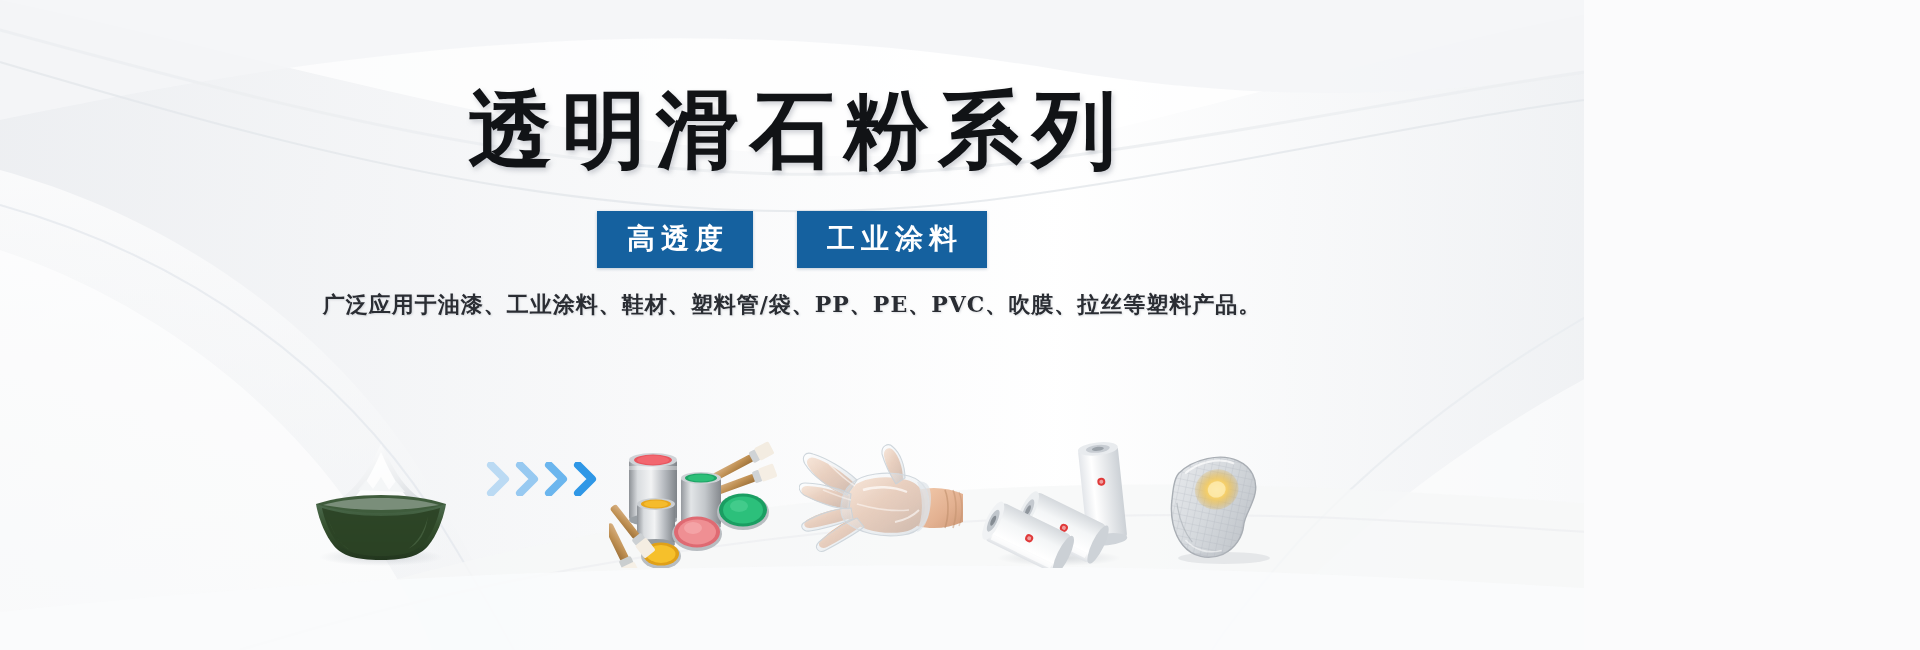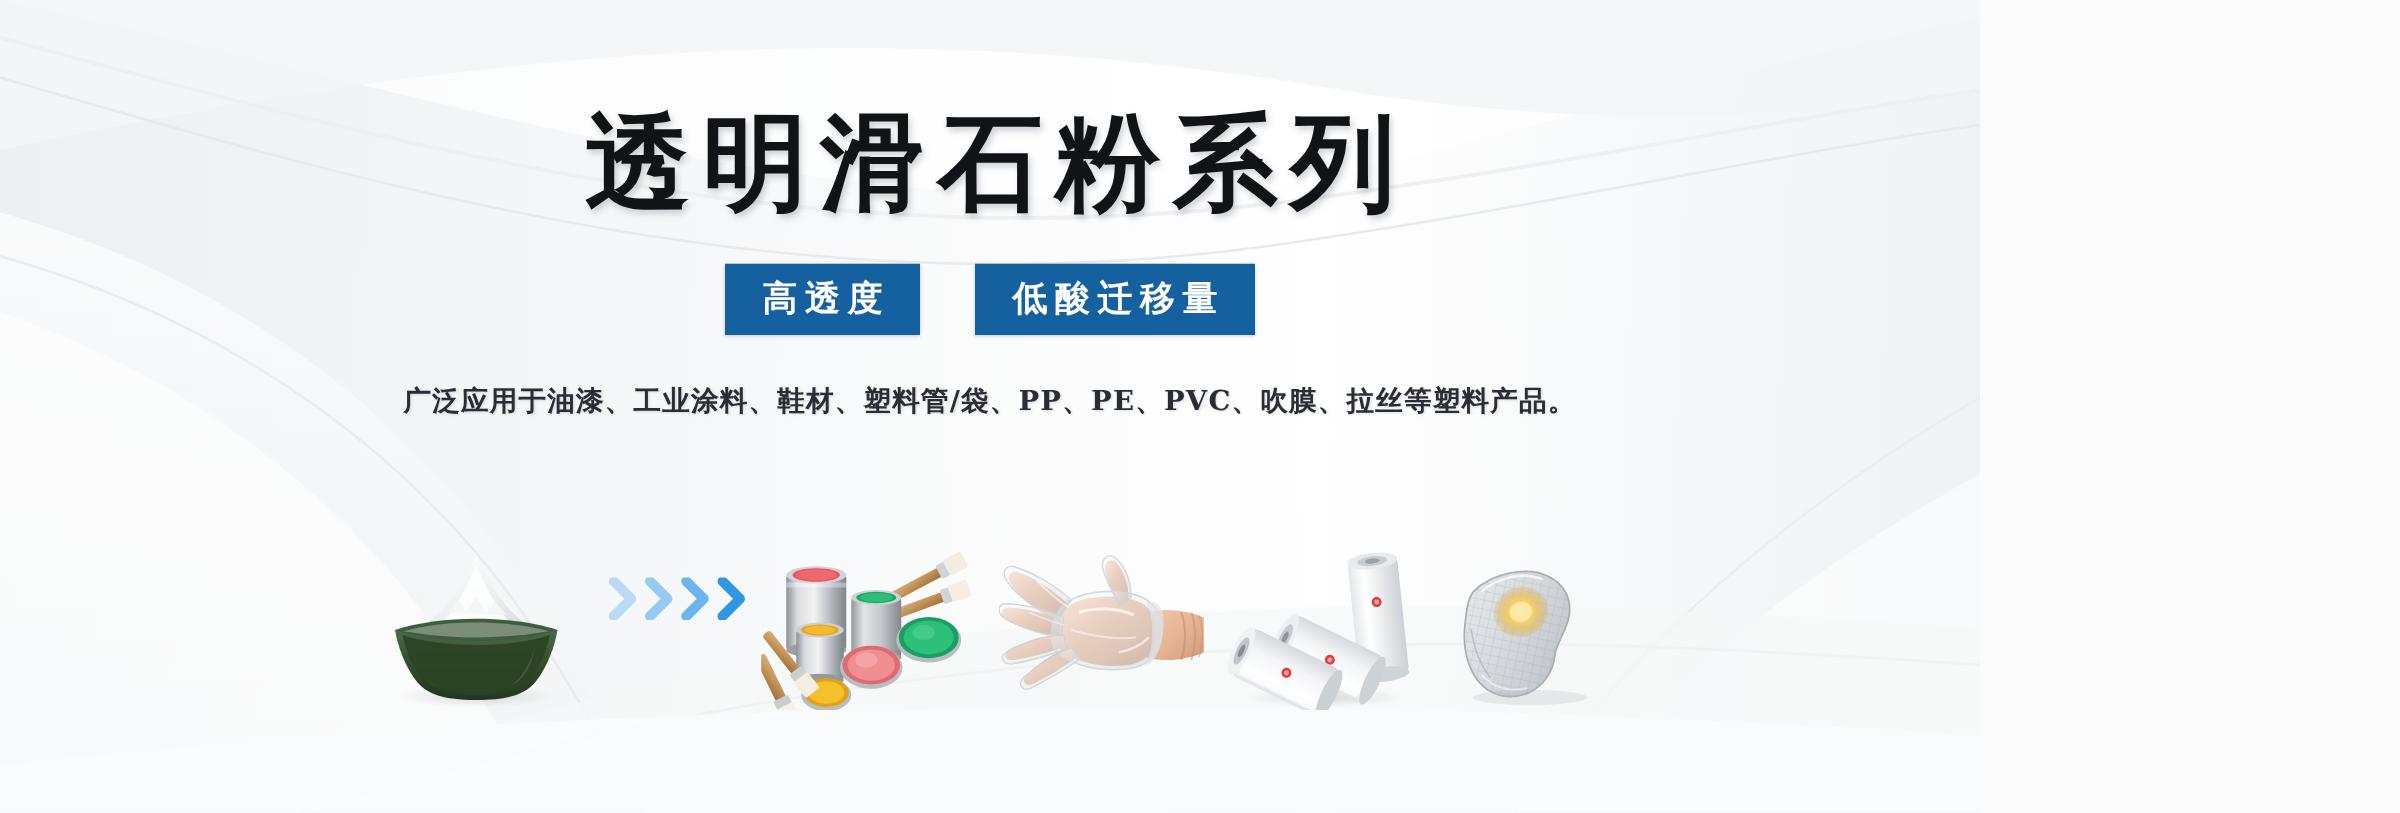--- a/index.html
+++ b/index.html
@@ -49,21 +49,21 @@
     font-weight:700;
     letter-spacing:6px;
     text-indent:6px;
     padding:10px 24px 11px;
     white-space:nowrap;
     line-height:1.28;
     box-shadow:0 1px 3px rgba(20,60,100,.25);
   }
 
   #desc {
-    margin-top:38px;
+    margin-top:22px;
     font-family:"DejaVu Serif", serif;
     font-size:22px;
     font-weight:700;
     letter-spacing:1px;
     color:#2a2d33;
     white-space:nowrap;
     text-shadow:1px 1px 2px rgba(140,145,155,.3);
   }
 
   
@@ -124,21 +124,21 @@
 
     <path d="M0,612 C400,568 900,552 1400,578 C1650,590 1820,604 1920,616 L1920,650 L0,650 Z" fill="#fafbfc" opacity=".9"></path>
   </svg>
 
   <div id="content">
 
     <h1 id="title">透明滑石粉系列</h1>
 
     <div id="badges">
       <span class="badge">高透度</span>
-      <span class="badge">低酸迁移量</span>
+      <span class="badge">工业涂料</span>
     </div>
 
     <p id="desc">广泛应用于油漆、工业涂料、鞋材、塑料管/袋、PP、PE、PVC、吹膜、拉丝等塑料产品。</p>
   </div>
 
   <div id="strip">
 
     <div class="prod" style="width:190px;">
       <svg width="190" height="130" viewBox="0 0 190 130">
         <defs>

